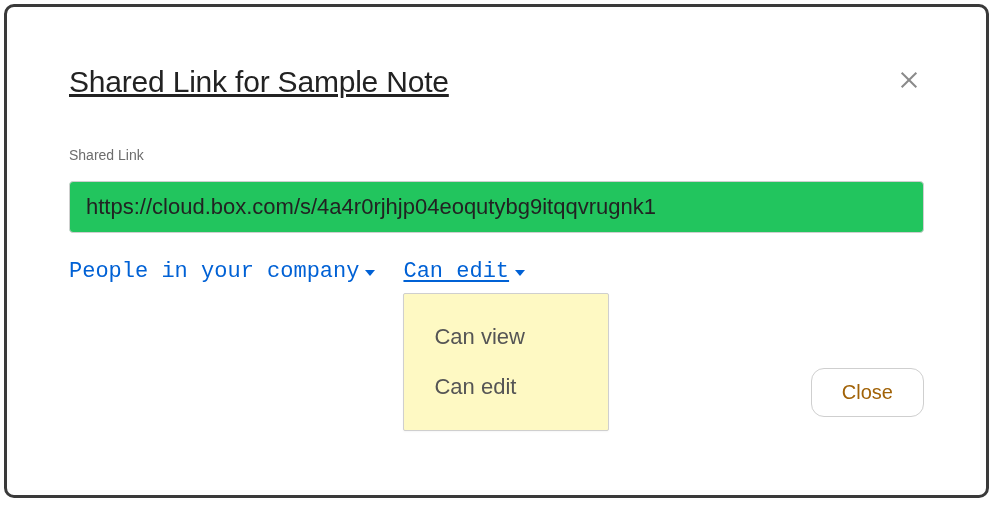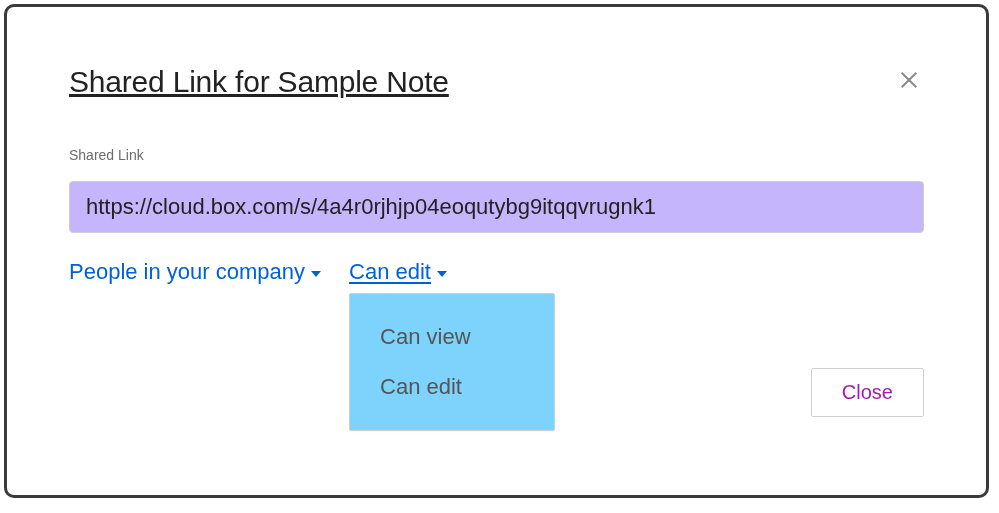--- a/index.html
+++ b/index.html
@@ -57,39 +57,39 @@
     }
     .link-input {
       margin-top: 18px;
       width: 100%;
       border: 1px solid #cfcfcf;
       border-radius: 4px;
       padding: 12px 16px;
       font-size: 22px;
       color: #222;
       font-family: inherit;
-      background: #c4b5fd;
+      background: #22c55e;
     }
     .controls-row {
       margin-top: 26px;
       display: flex;
       align-items: flex-start;
       gap: 28px;
       position: relative;
     }
     .dropdown-trigger {
       color: #0061d5;
       font-size: 22px;
       cursor: pointer;
       display: inline-flex;
       align-items: center;
       gap: 6px;
       background: none;
       border: none;
-      font-family: Liberation Sans, sans-serif;
+      font-family: Liberation Mono, monospace;
       padding: 0;
     }
     .dropdown-trigger.underlined {
       text-decoration: underline;
       text-underline-offset: 3px;
     }
     .caret {
       width: 0;
       height: 0;
       border-left: 5px solid transparent;
@@ -100,43 +100,43 @@
     }
     .perm-wrapper {
       position: relative;
     }
     .dropdown-menu {
       position: absolute;
       top: 34px;
       left: 0;
       width: 206px;
       border: 1px solid #cfcfcf;
-      background: #7dd3fc;
+      background: #fef9c3;
       border-radius: 2px;
       box-shadow: 0 1px 2px rgba(0,0,0,0.04);
       padding: 18px 0;
     }
     .dropdown-item {
       padding: 12px 30px;
       font-size: 22px;
       color: #555;
       cursor: pointer;
     }
     .footer-row {
       position: absolute;
       right: 62px;
       bottom: 78px;
     }
     .close-button {
       border: 1px solid #cfcfcf;
       background: #fff;
-      color: #a21caf;
+      color: #a16207;
       font-size: 20px;
       padding: 12px 30px;
-      border-radius: 2px;
+      border-radius: 13px;
       cursor: pointer;
       font-family: inherit;
     }
   </style>
 </head>
 <body>
 
 <div class="modal-frame">
 
   <div class="modal-header">

